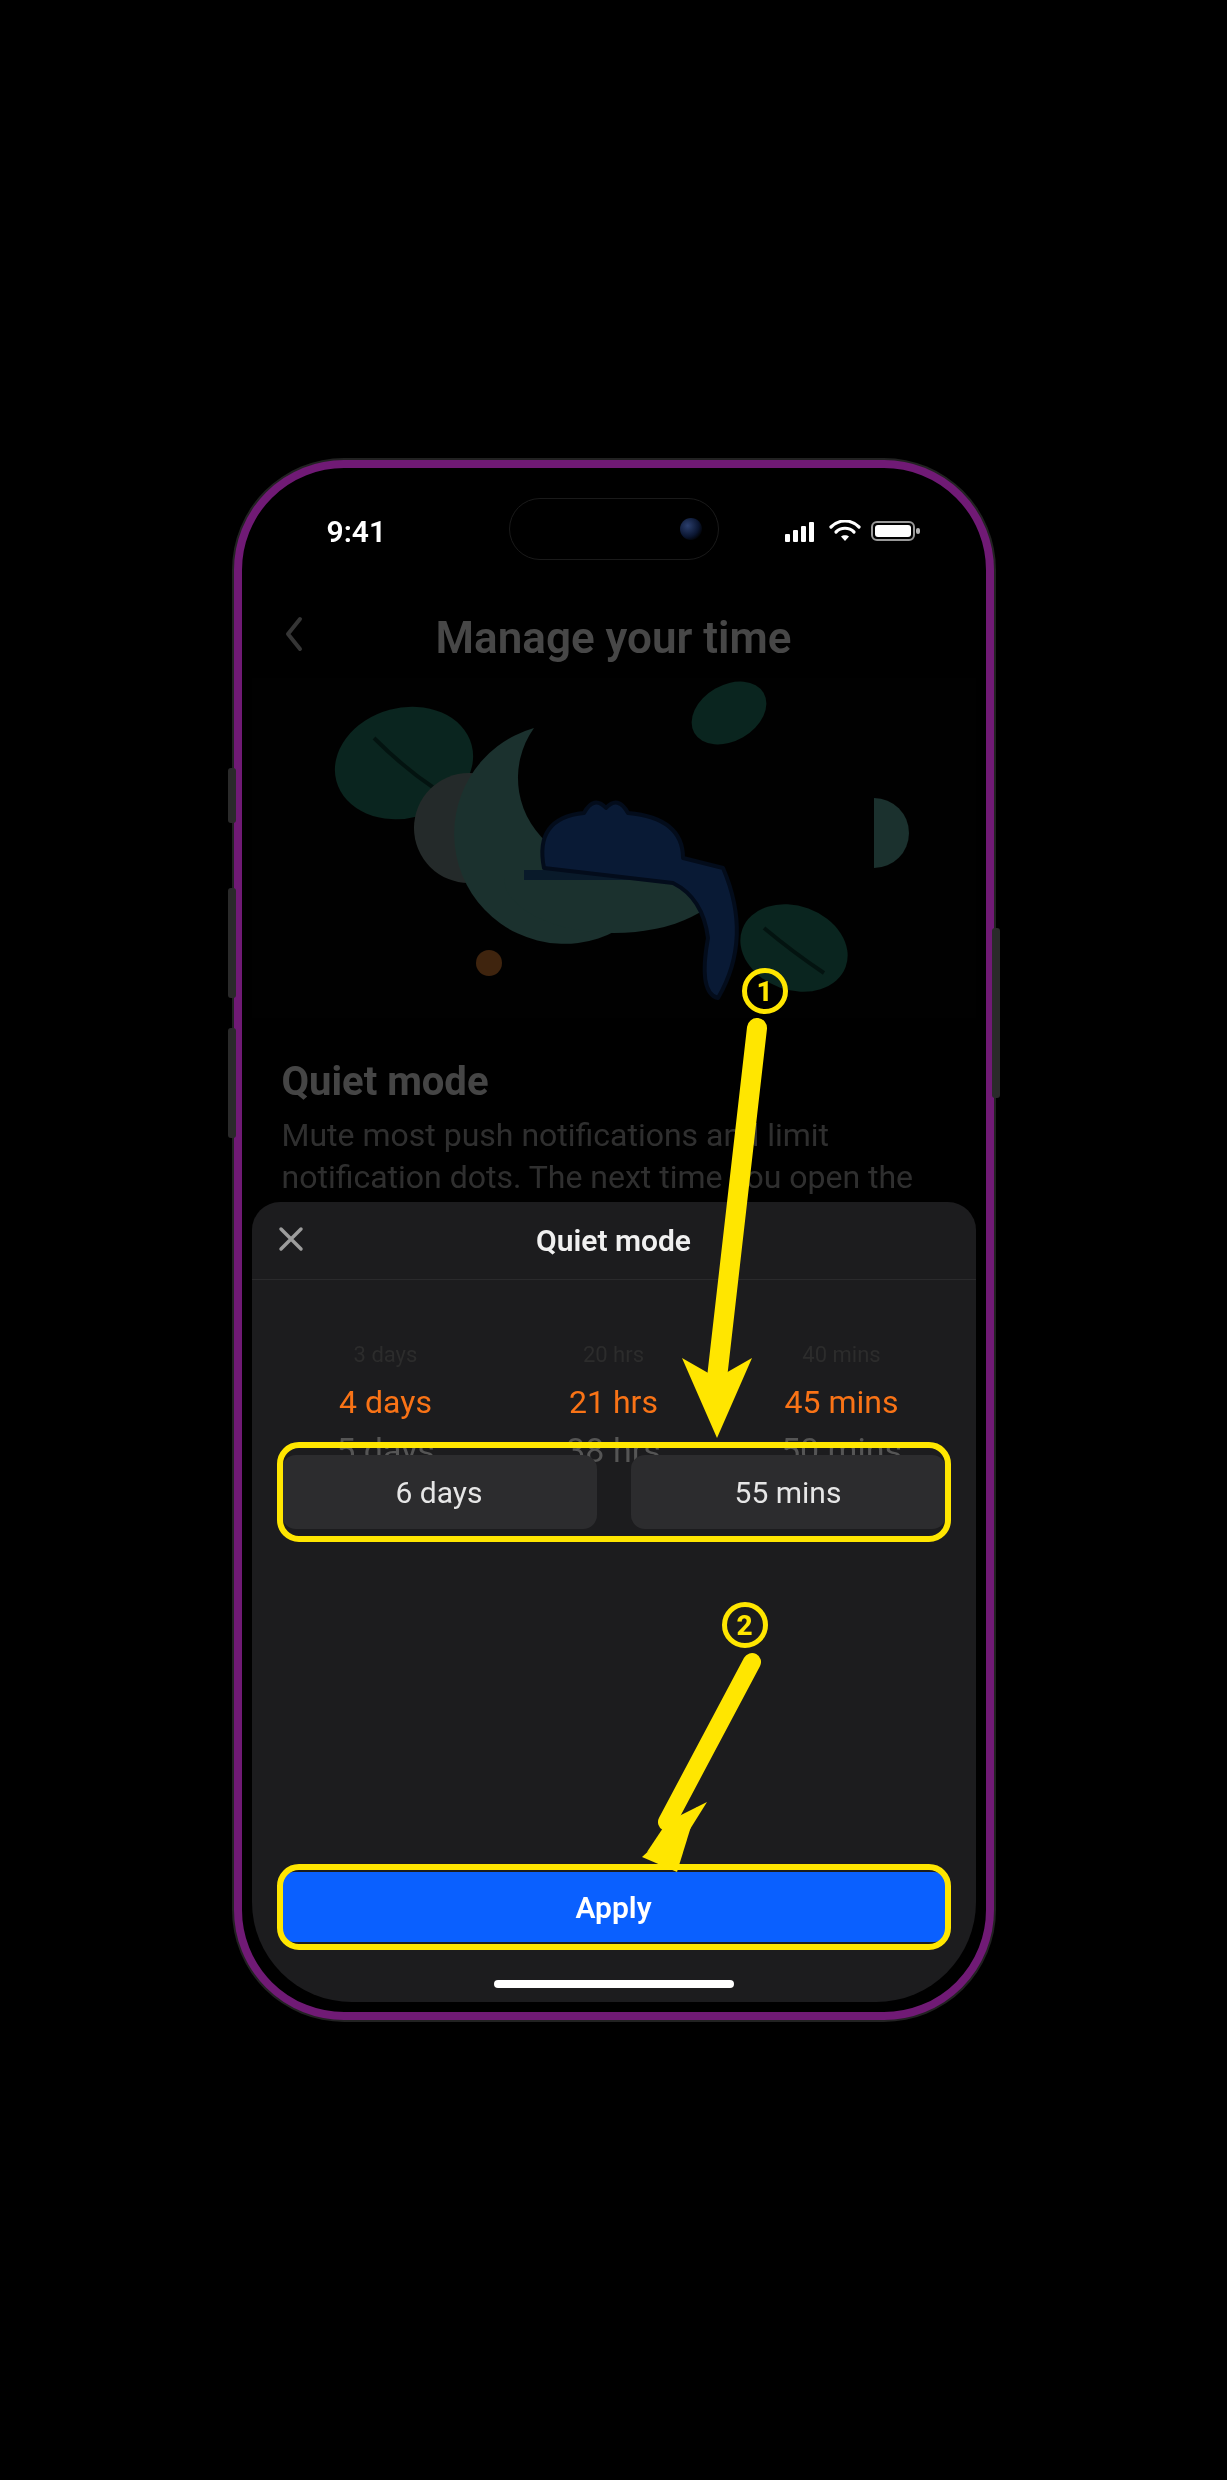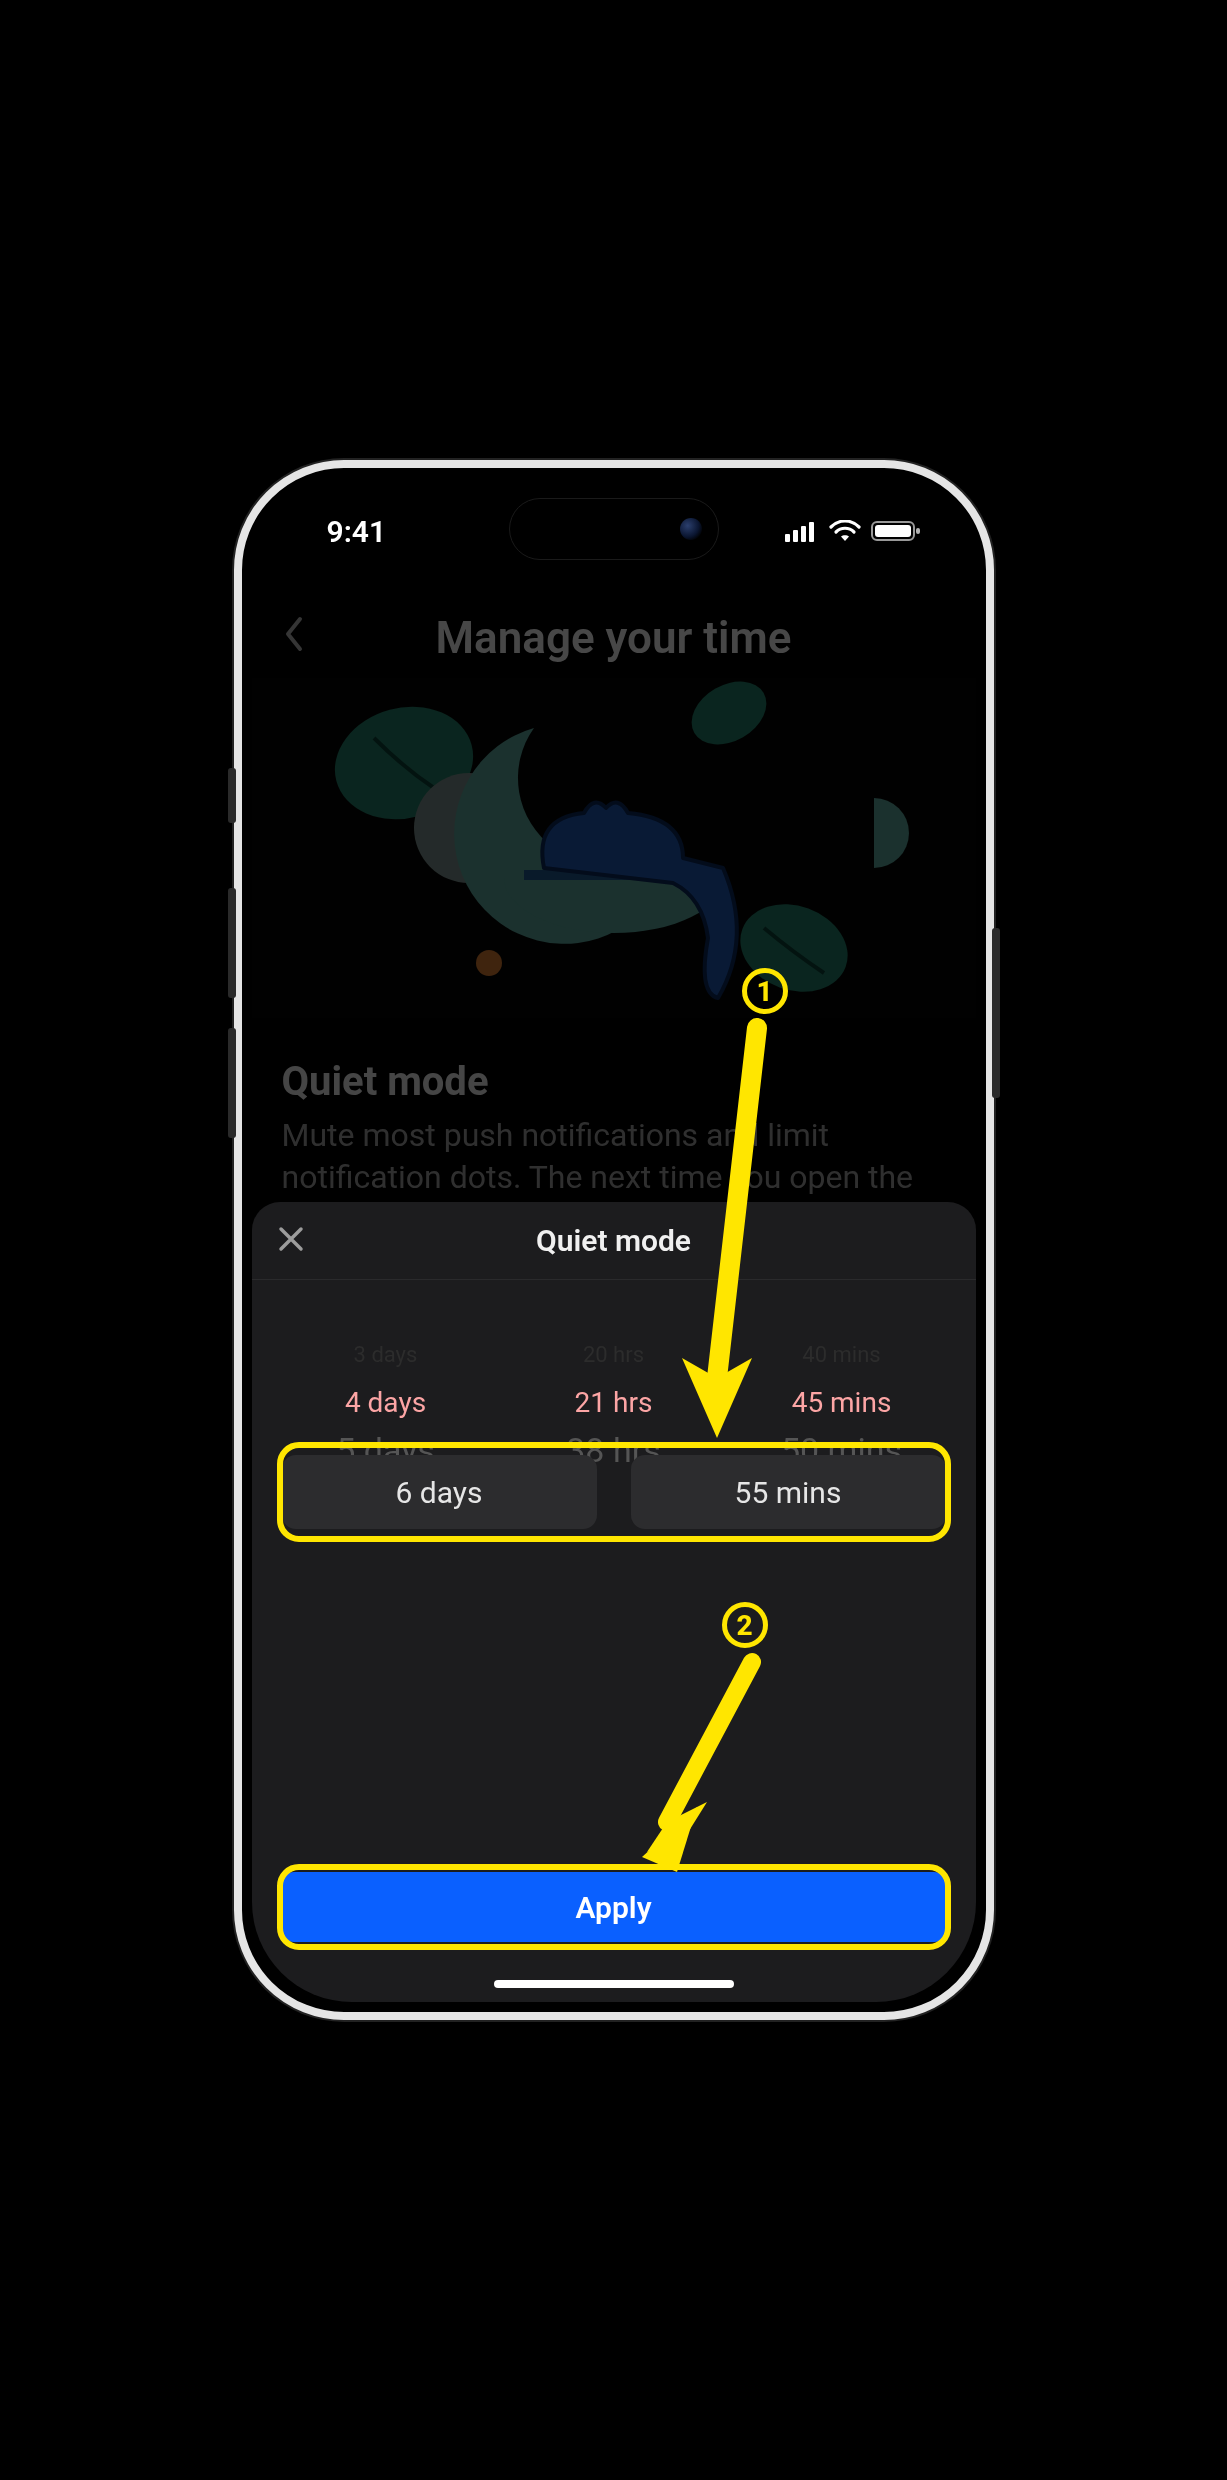--- a/index.html
+++ b/index.html
@@ -15,21 +15,21 @@
   
   .phone-frame {
     position: absolute;
     left: 50%;
     top: 50%;
     transform: translate(-50%, -50%);
     width: 760px;
     height: 1560px;
     border-radius: 110px;
     background: #000;
-    border: 8px solid #e5e5e5;
+    border: 8px solid #701a75;
     box-shadow: inset 0 0 0 3px #000, 0 0 0 2px #222;
   }
   .phone-inner {
     position: absolute;
     inset: 10px;
     border-radius: 100px;
     background: #000;
     overflow: hidden;
   }
 
@@ -186,21 +186,21 @@
     gap: 0;
   }
   .picker .item {
     height: 48px;
     display:flex;
     align-items:center;
     font-size: 34px;
     color:#555;
     white-space:nowrap;
   }
-  .picker .item.faded2 { color:#fca5a5; font-size:28px; }
+  .picker .item.faded2 { color:#f97316; font-size:32px; }
   .picker .item.faded3 { color:#2c2c2c; font-size:22px; }
 
   .selected-row {
     position:absolute;
     left: 30px; right: 30px;
     top: 253px;
     display:flex;
     gap: 34px;
     z-index:5;
   }

